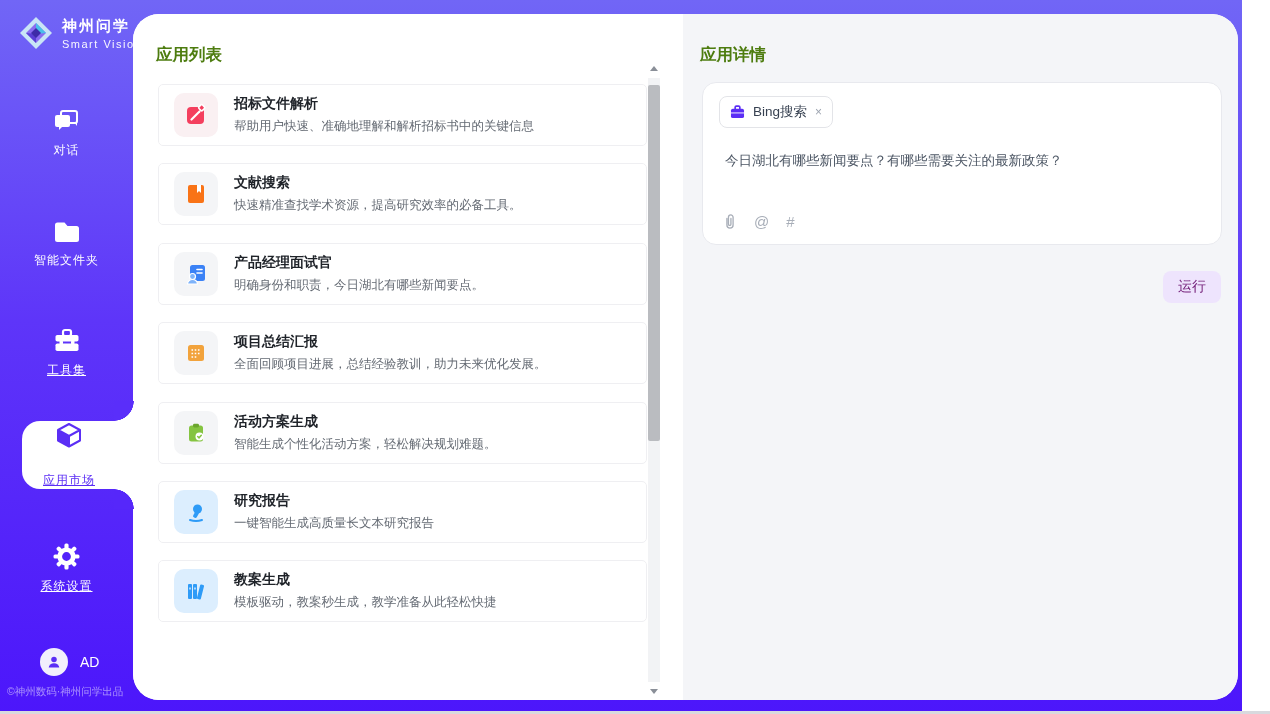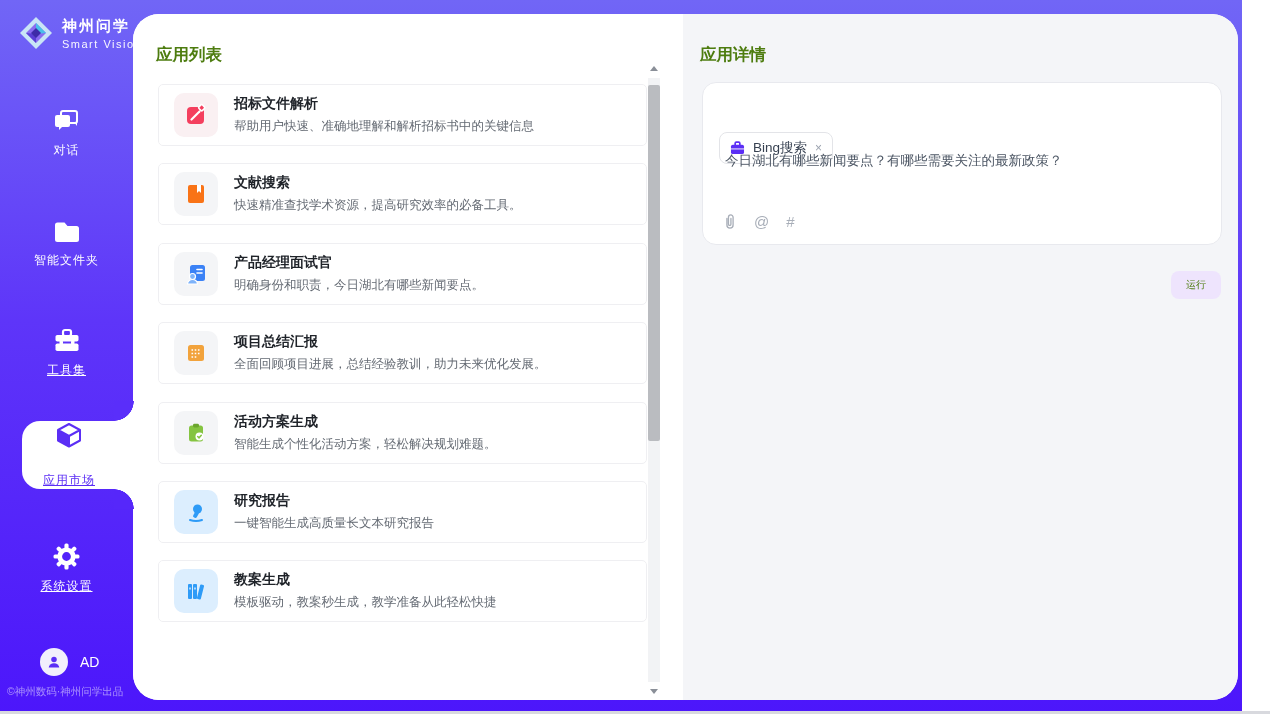--- a/index.html
+++ b/index.html
@@ -56,27 +56,27 @@
   .arr.up{top:-12px;border-bottom:5px solid #8A8F98;}
   .arr.dn{bottom:-12px;border-top:5px solid #8A8F98;}
 
   
   .detail-panel{position:absolute;left:550px;top:0;width:555px;height:686px;background:#F4F5F8;
     border-radius:0 26px 26px 0;}
   .detail-panel .panel-title{position:absolute;left:17px;top:30px;}
   .compose-card{position:absolute;left:19px;top:68px;width:520px;height:163px;background:#fff;
     border:1px solid #E8E9EE;border-radius:14px;box-sizing:border-box;}
   .tool-tag{position:absolute;left:16px;top:13px;height:30px;display:inline-flex;align-items:center;gap:8px;
-    border:1px solid #E3E4E8;border-radius:8px;padding:0 10px;background:#fff;cursor:pointer;margin-top:36px;}
+    border:1px solid #E3E4E8;border-radius:8px;padding:0 10px;background:#fff;cursor:pointer;}
   .tool-tag .tlabel{font-size:13.5px;color:#374151;}
   .tool-tag .x{font-size:12px;color:#9CA3AF;cursor:pointer;}
   .query{position:absolute;left:22px;top:68px;width:470px;font-size:13.5px;color:#4B5563;line-height:1.5;}
   .attach-row{position:absolute;left:20px;bottom:14px;display:flex;align-items:center;gap:17px;color:#A8AEB8;}
   .attach-row .glyph{font-size:15px;cursor:pointer;}
-  .run-btn{position:absolute;right:17px;top:257px;background:#EEE4FD;color:#4d7c0f;font-size:10px;
+  .run-btn{position:absolute;right:17px;top:257px;background:#EEE4FD;color:#701a75;font-size:14px;
     padding:7px 15px;border:none;border-radius:8px;cursor:pointer;font-family:inherit;}
 </style>
 </head>
 <body>
 
 <div class="frame">
 
   <div class="logo">
     <svg width="36" height="36" viewBox="0 0 36 36">
       <polygon points="18,2 34,18 18,34 2,18" fill="#C9E4F6"></polygon>

